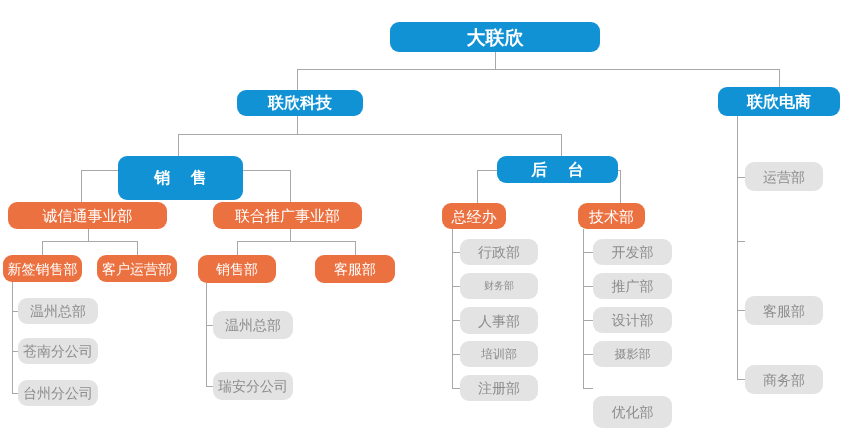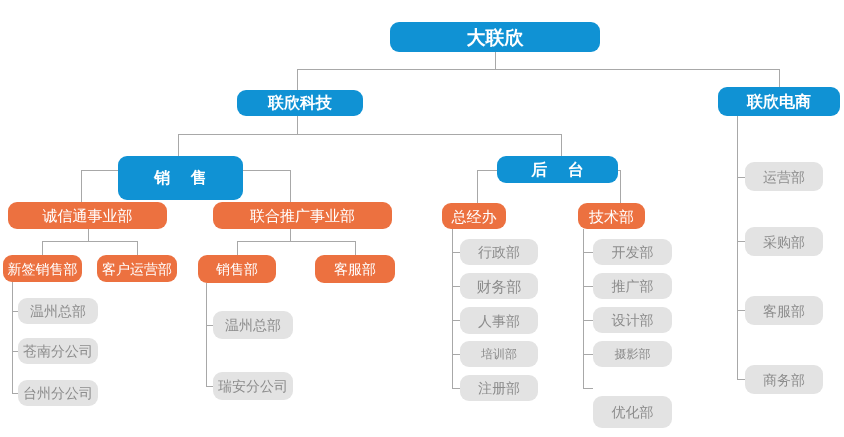--- a/index.html
+++ b/index.html
@@ -100,46 +100,45 @@
 
   <div class="node blue" style="left:390px;top:22px;width:210px;height:30px;font-size:19px">大联欣</div>
 
   <div class="node blue" style="left:237px;top:90px;width:126px;height:26px;font-size:16px">联欣科技</div>
   <div class="node blue" style="left:718px;top:87px;width:122px;height:29px;font-size:16px">联欣电商</div>
 
   <div class="node blue sp" style="left:118px;top:156px;width:125px;height:44px;font-size:16px">销 售</div>
   <div class="node blue sp" style="left:497px;top:156px;width:121px;height:27px;font-size:16px">后 台</div>
 
   <div class="node orange" style="left:8px;top:202px;width:159px;height:27px;font-size:15px">诚信通事业部</div>
-  <div class="node orange" style="left:213px;top:202px;width:179px;height:27px;font-size:15px">联合推广事业部</div>
+  <div class="node orange" style="left:213px;top:202px;width:149px;height:27px;font-size:15px">联合推广事业部</div>
   <div class="node orange" style="left:442px;top:203px;width:64px;height:26px;font-size:15px">总经办</div>
   <div class="node orange" style="left:578px;top:203px;width:67px;height:26px;font-size:15px">技术部</div>
 
   <div class="node orange" style="left:3px;top:255px;width:79px;height:27px;font-size:14px">新签销售部</div>
   <div class="node orange" style="left:97px;top:255px;width:80px;height:27px;font-size:14px">客户运营部</div>
   <div class="node orange" style="left:198px;top:255px;width:78px;height:28px;font-size:14px">销售部</div>
   <div class="node orange" style="left:315px;top:255px;width:80px;height:28px;font-size:14px">客服部</div>
 
   <div class="node gray" style="left:18px;top:298px;width:80px;height:26px;font-size:14px">温州总部</div>
   <div class="node gray" style="left:18px;top:338px;width:80px;height:26px;font-size:14px">苍南分公司</div>
   <div class="node gray" style="left:18px;top:380px;width:80px;height:26px;font-size:14px">台州分公司</div>
 
   <div class="node gray" style="left:213px;top:311px;width:80px;height:28px;font-size:14px">温州总部</div>
   <div class="node gray" style="left:460px;top:239px;width:78px;height:26px;font-size:14px">行政部</div>
 
   <div class="node gray" style="left:213px;top:372px;width:80px;height:28px;font-size:14px">瑞安分公司</div>
-  <div class="node gray" style="left:460px;top:273px;width:78px;height:26px;font-size:15px">财务部</div>
+  <div class="node gray" style="left:460px;top:273px;width:78px;height:26px;font-size:10px">财务部</div>
   <div class="node gray" style="left:460px;top:307px;width:78px;height:27px;font-size:14px">人事部</div>
   <div class="node gray" style="left:460px;top:341px;width:78px;height:26px;font-size:12px">培训部</div>
   <div class="node gray" style="left:460px;top:375px;width:78px;height:26px;font-size:14px">注册部</div>
 
   <div class="node gray" style="left:593px;top:239px;width:79px;height:26px;font-size:14px">开发部</div>
   <div class="node gray" style="left:593px;top:273px;width:79px;height:26px;font-size:14px">推广部</div>
   <div class="node gray" style="left:593px;top:307px;width:79px;height:26px;font-size:14px">设计部</div>
   <div class="node gray" style="left:593px;top:341px;width:79px;height:26px;font-size:12px">摄影部</div>
   <div class="node gray" style="left:593px;top:396px;width:79px;height:32px;font-size:14px">优化部</div>
 
   <div class="node gray" style="left:745px;top:162px;width:78px;height:29px;font-size:14px">运营部</div>
-  <div class="node gray" style="left:745px;top:227px;width:78px;height:29px;font-size:14px">采购部</div>
   <div class="node gray" style="left:745px;top:296px;width:78px;height:29px;font-size:14px">客服部</div>
   <div class="node gray" style="left:745px;top:365px;width:78px;height:29px;font-size:14px">商务部</div>
 
 </div>
 
 </body></html>

